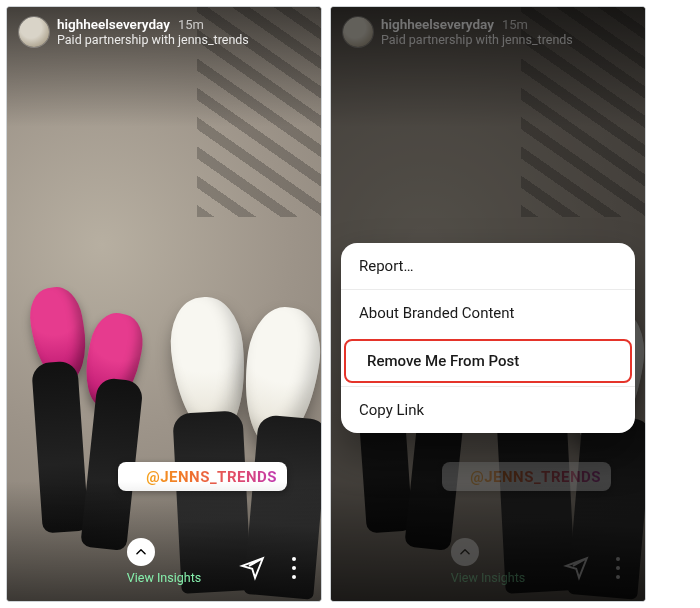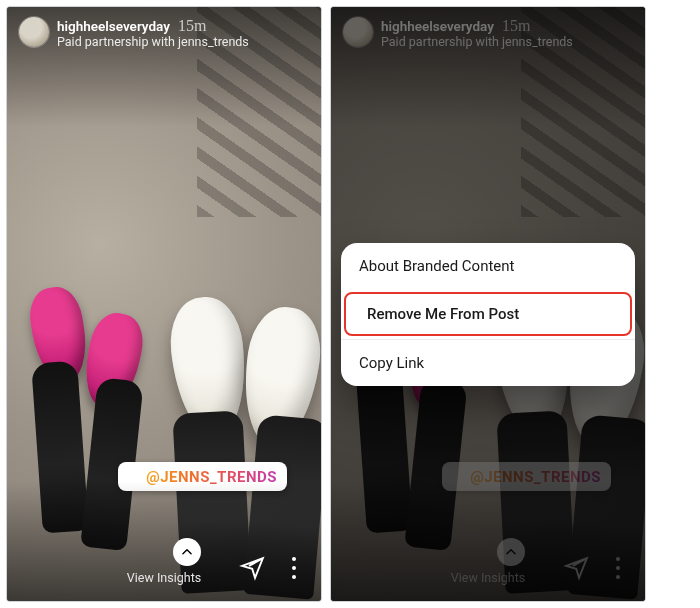--- a/index.html
+++ b/index.html
@@ -86,21 +86,21 @@
   }
   .avatar {
     width: 30px; height: 30px; border-radius: 50%;
     background: radial-gradient(circle at 40% 35%, #d9d4c8 0 40%, #b6ad9a 70%, #8a826f 100%);
     flex: 0 0 auto;
     box-shadow: 0 0 0 1px rgba(255,255,255,.25);
   }
   .hdr-text { display:flex; flex-direction:column; line-height:1.15; }
   .hdr-line1 { display:flex; gap:8px; align-items:baseline; }
   .username { font-weight:600; font-size:13.5px; color:#fff; }
-  .time { font-size:16px; color:rgba(255,255,255,.7);font-family:Liberation Serif, serif; }
+  .time { font-size:13px; color:rgba(255,255,255,.7); }
   .subline { font-size:12.5px; color:rgba(255,255,255,.88); }
   .subline .partner { font-weight:400; }
 
   
   .mention-sticker {
     position:absolute; right:34px; bottom:110px;
     background:#fff; border-radius:8px;
     padding:6px 10px 5px 28px;
     font-weight:700; font-size:15px; letter-spacing:.5px;
     background-clip: padding-box;
@@ -119,22 +119,22 @@
     padding: 10px 16px 16px 16px;
     display:flex; align-items:flex-end; justify-content:center;
     gap: 0;
   }
   .bottom-shade {
     position:absolute; left:0; right:0; bottom:0; height:120px;
     background: linear-gradient(rgba(0,0,0,0), rgba(0,0,0,.55));
     pointer-events:none;
   }
   .insights {
-    display:flex; flex-direction:column; align-items:flex-end; gap:4px;
-    color:#e5e5e5; font-size:12.5px;
+    display:flex; flex-direction:column; align-items:flex-start; gap:4px;
+    color:#86efac; font-size:12.5px;
   }
   .insights .chev {
     width:28px; height:28px; border-radius:50%;
     background:#fff; display:flex; align-items:center; justify-content:center;
   }
   .insights .chev svg { width:14px; height:14px; stroke:#000; }
   .share-icon {
     position:absolute; right:56px; bottom:20px;
     width:26px; height:26px;
   }
@@ -280,19 +280,20 @@
       <div class="more-icon">
         <i></i>
           <i></i>
           <i></i>
       </div>
     </div>
 
     <div class="dim-overlay"></div>
 
     <div class="sheet">
+      <div class="sheet-item">Report…</div>
       <div class="sheet-item">About Branded Content</div>
       <div class="sheet-item highlight">Remove Me From Post</div>
       <div class="sheet-item">Copy Link</div>
     </div>
   </div>
 
 </div>
 
 </body></html>

